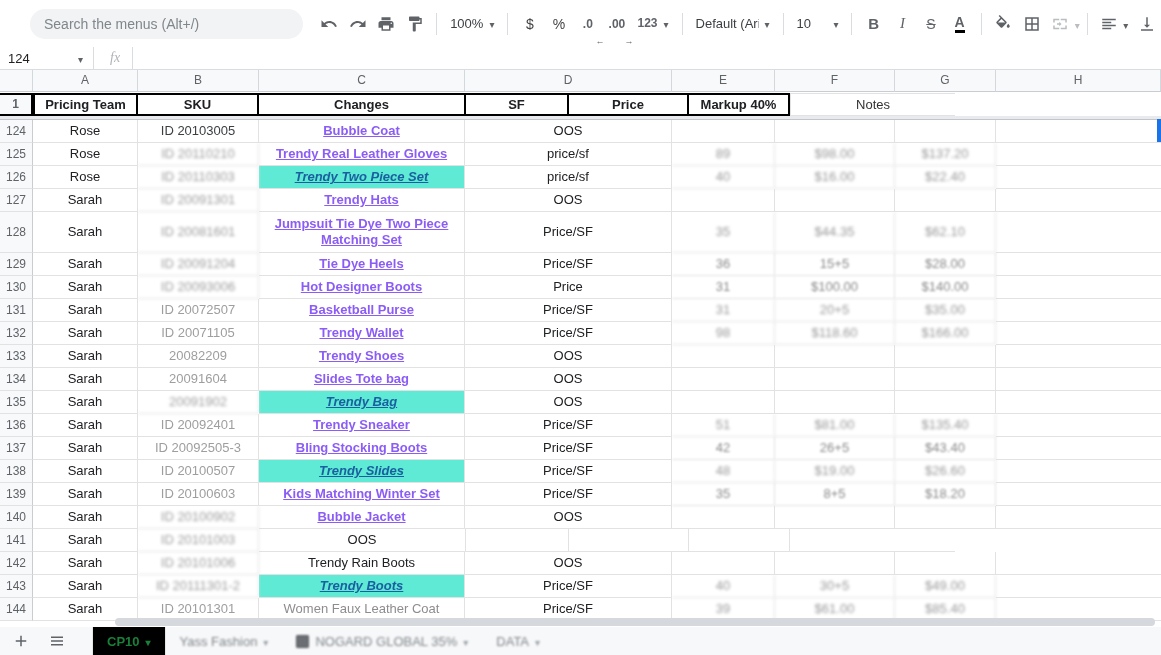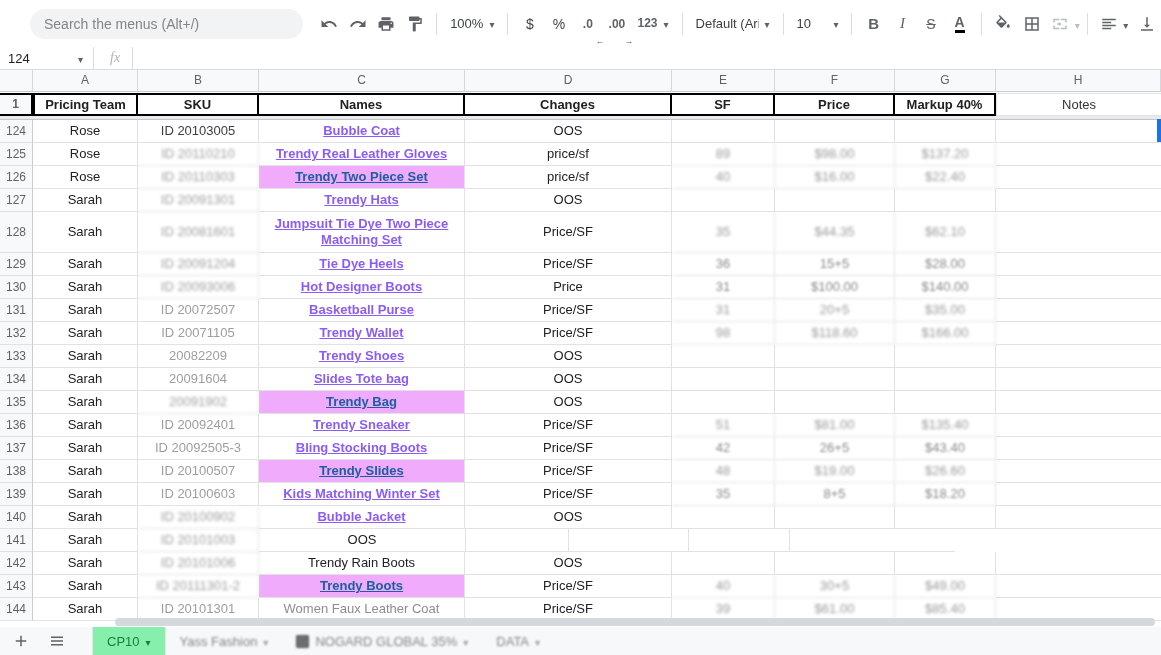--- a/index.html
+++ b/index.html
@@ -56,40 +56,40 @@
   .row1 .c-h { font-weight:400; border:1px solid #e2e2e2; border-right:none; color:#333; }
   .num { background:#f8f9fa; color:#5f6368; font-size:12px;
     border-right:1px solid #c9ccd1; }
   .freeze-band { height:4px; background:#e8eaed; border-bottom:1px solid #c2c5c9;
     width:1161px; }
 
   .sku { color:#9e9e9e; }
   .sku.dark { color:#3c4043; }
   .sku.blur { filter:blur(1.4px); }
   .name.link { color:#8b5cf6; text-decoration:underline;font-weight:bold; }
-  .name.bold { color:#1a5fa0; font-weight:700; 
-    text-decoration:underline; background:#f0abfc; }
+  .name.bold { color:#1a5fa0; font-weight:700; font-style:italic;
+    text-decoration:underline; background:#5eead4; }
   .name.plain { color:#202124; }
   .name.plain-grey { color:#8d8d8d; }
   .val { color:#9a9a9a; }
   .val.b1 { filter:blur(0.8px); color:#8a8a8a; }
   .val.b2 { filter:blur(1.7px); }
 
   .sel-sliver { position:absolute; right:0; top:119px; width:4px; height:23px;
     background:#1a73e8; }
 
   
   .hscroll { position:absolute; left:115px; top:618px; width:1040px; height:8px;
     border-radius:4px; background:#d5d8dc; }
   .tabbar { position:absolute; left:0; top:627px; width:1161px; height:28px;
     background:#f7f8f9; display:flex; align-items:center; }
   .tab { height:28px; display:flex; align-items:center; gap:6px; padding:0 14px;
     font-size:13px; color:#80868b; cursor:pointer; filter:blur(1.3px); }
   .tab .caret::after { color:#9aa0a6; }
-  .tab.active { background:#86efac; color:#188038; font-weight:400; filter:blur(0.7px);
+  .tab.active { background:#000000; color:#188038; font-weight:700; filter:blur(0.7px);
     border-left:1px solid #e4e6e8; border-right:1px solid #e4e6e8; }
   .tab.active .caret::after { color:#188038; }
   .sheet-ico { width:13px; height:13px; background:#6b6f73; border-radius:2px;
     box-shadow:inset 0 0 0 1px #55585c; }
   .tabbar .tbtn { margin-left:6px; }
 </style>
 </head>
 <body>
 
 <div class="toolbar">
@@ -205,21 +205,20 @@
       <div class="cell c-d">D</div>
       <div class="cell c-e">E</div>
       <div class="cell c-f">F</div>
       <div class="cell c-g">G</div>
       <div class="cell c-h">H</div>
     </div>
   <div class="row row1">
     <div class="cell c-gut num">1</div>
   <div class="cell c-a">Pricing Team</div>
       <div class="cell c-b">SKU</div>
-      <div class="cell c-c">Names</div>
       <div class="cell c-d">Changes</div>
       <div class="cell c-e">SF</div>
       <div class="cell c-f">Price</div>
       <div class="cell c-g">Markup 40%</div>
       <div class="cell c-h">Notes</div>
     </div>
   <div class="freeze-band"></div>
   <div>
       <div class="row">
         <div class="cell c-gut num">124</div>

